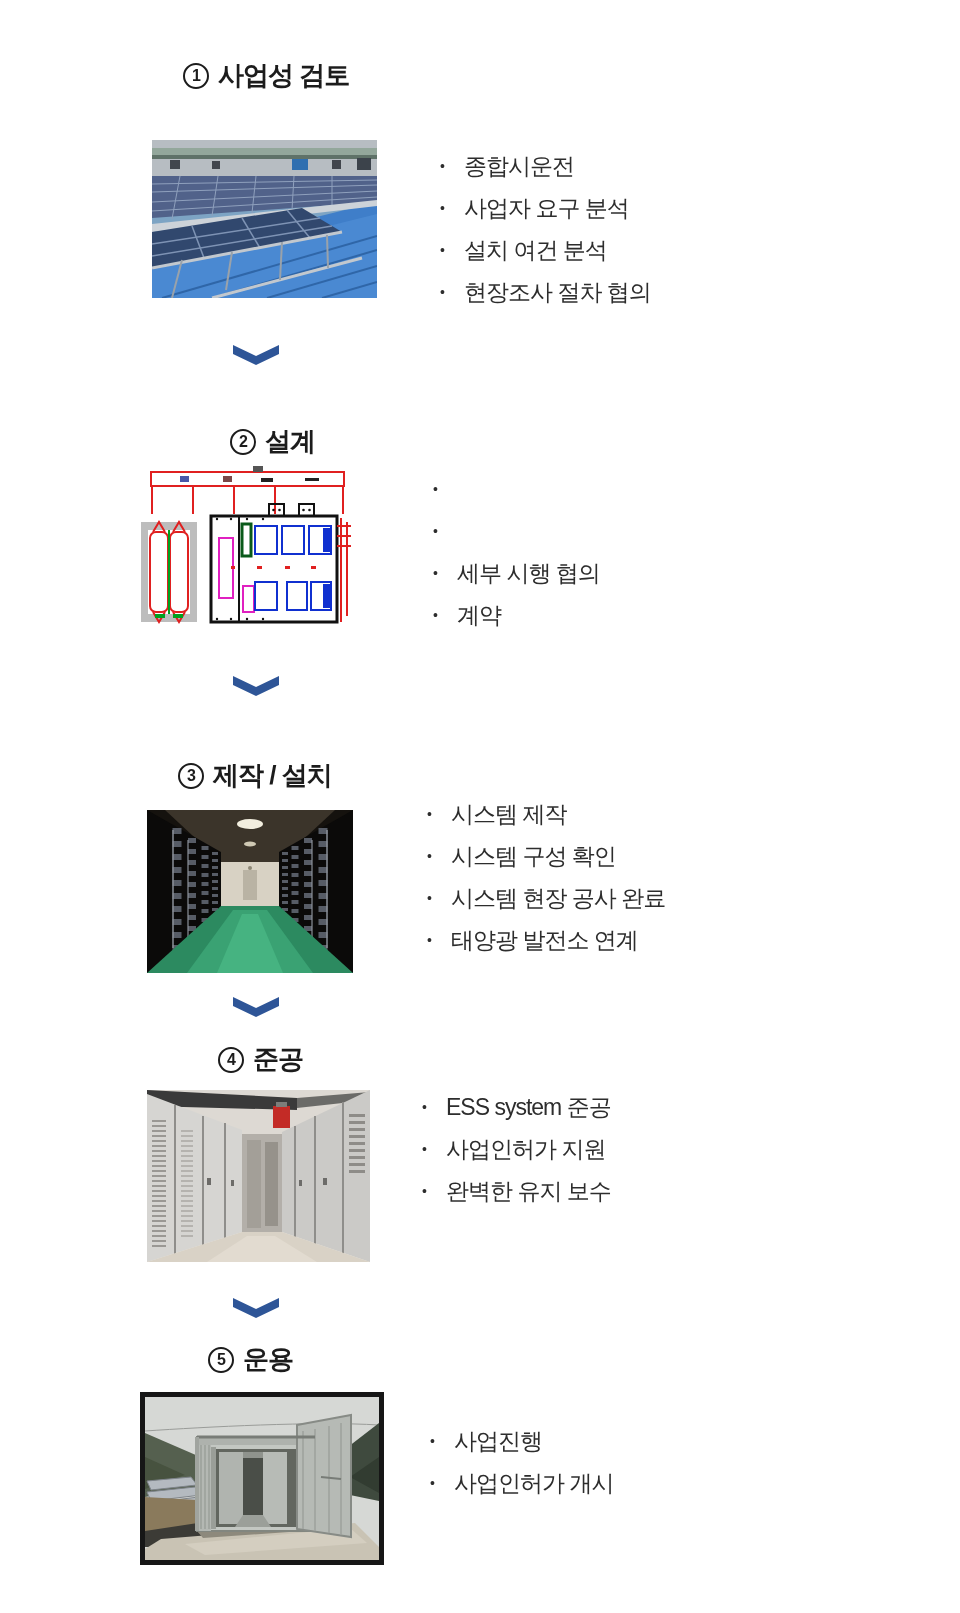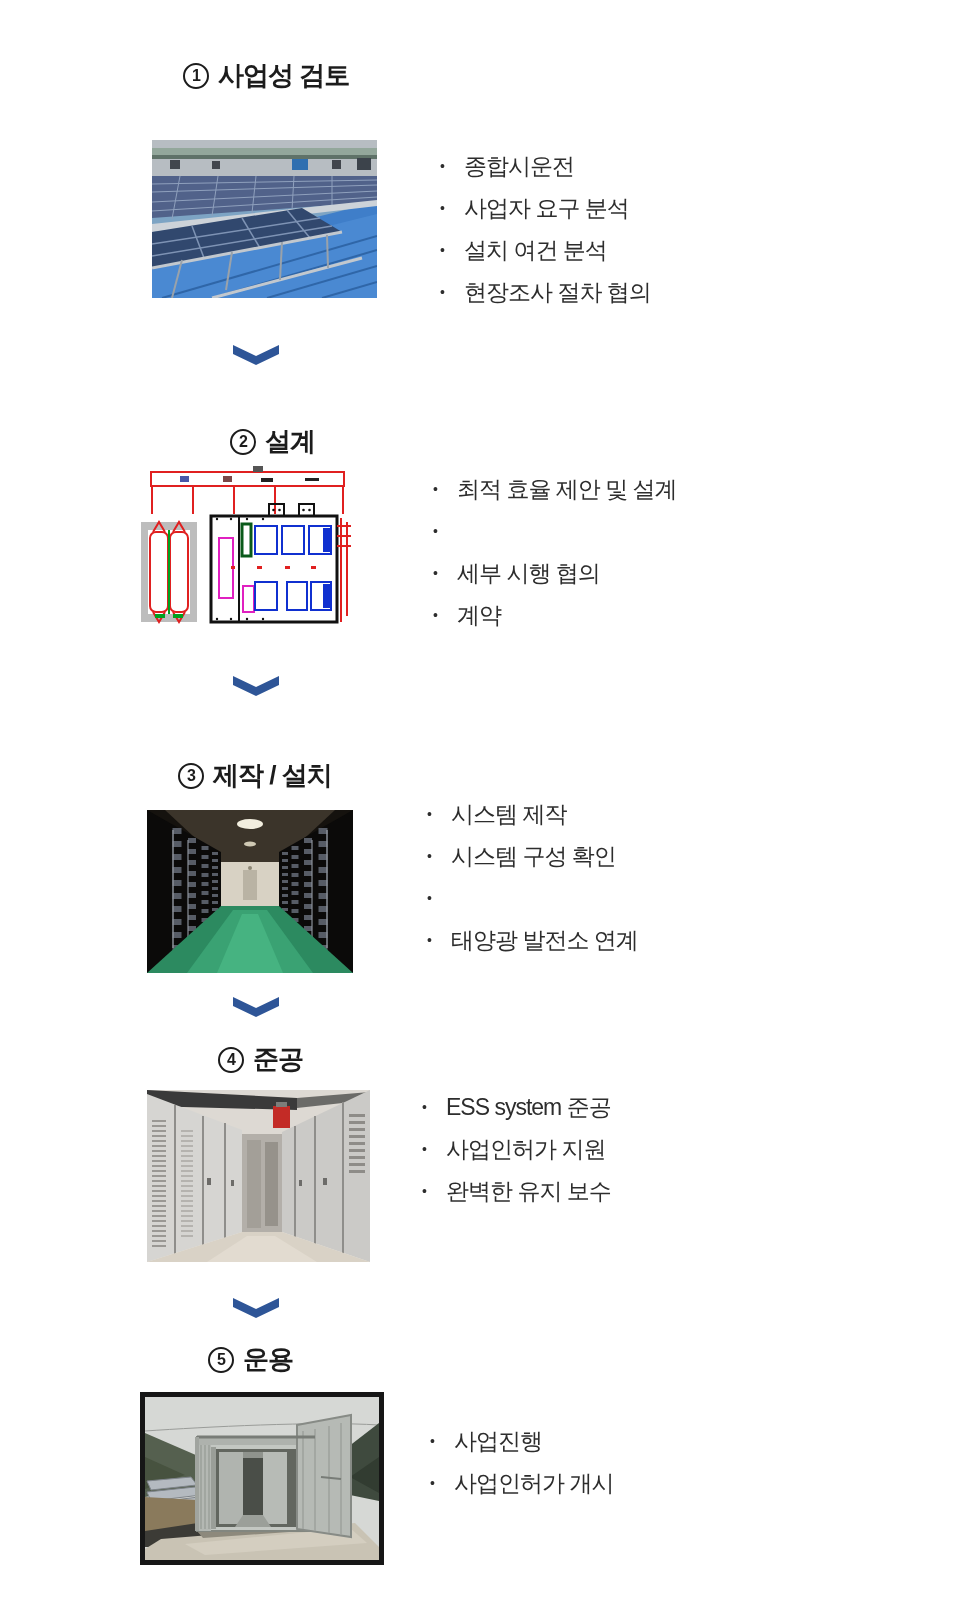--- a/index.html
+++ b/index.html
@@ -228,21 +228,20 @@
           <circle cx="82" cy="153" r="1.2"></circle>
             <circle cx="96" cy="153" r="1.2"></circle>
             <circle cx="112" cy="153" r="1.2"></circle>
             <circle cx="128" cy="153" r="1.2"></circle>
         </g>
       </svg>
     </figure>
     <ul class="bullets abs" style="left:433px;top:468px;">
       <li>
           <span class="marker">•</span>
-          <span>최적 효율 제안 및 설계</span>
         </li>
       <li>
           <span class="marker">•</span>
         </li>
       <li>
           <span class="marker">•</span>
           <span>세부 시행 협의</span>
         </li>
       <li>
           <span class="marker">•</span>
@@ -298,20 +297,21 @@
       <li>
           <span class="marker">•</span>
           <span>시스템 제작</span>
         </li>
       <li>
           <span class="marker">•</span>
           <span>시스템 구성 확인</span>
         </li>
       <li>
           <span class="marker">•</span>
+          <span>시스템 현장 공사 완료</span>
         </li>
       <li>
           <span class="marker">•</span>
           <span>태양광 발전소 연계</span>
         </li>
     </ul>
   </section>
 
   <div class="abs" style="left:233px;top:997px;">
     <svg class="chevron" viewBox="0 0 46 20">

